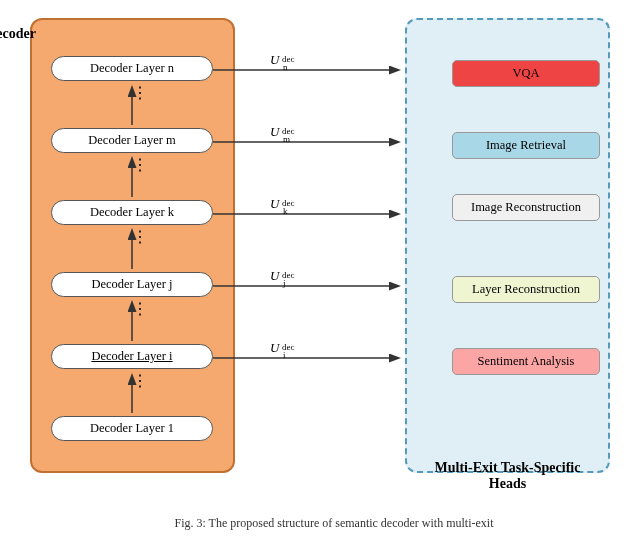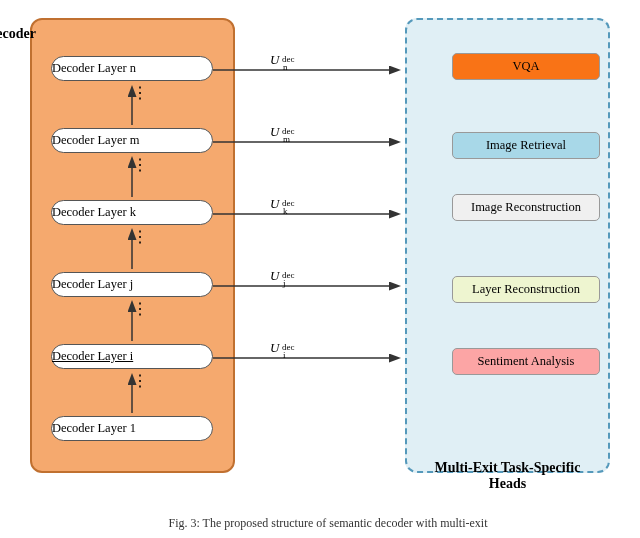--- a/index.html
+++ b/index.html
@@ -63,20 +63,21 @@
       height: 100%;
       pointer-events: none;
     }
 
     .layer-box {
       position: absolute;
       background: #fff;
       border: 1.5px solid #555;
       border-radius: 18px;
       font-size: 12.5px;
+      text-align: center;
       padding: 4px 0;
       width: 162px;
       left: 21px;
     }
 
     .task-item {
       position: absolute;
       border: 1.5px solid #999;
       border-radius: 5px;
       font-size: 12.5px;
@@ -91,21 +92,21 @@
       font-weight: bold;
       font-size: 14px;
       text-align: center;
       width: 185px;
       right: 10px;
     }
 
     .caption {
       position: absolute;
       bottom: 0;
-      left: 8px;
+      left: 14px;
       right: 0;
       text-align: center;
       font-size: 12px;
       color: #333;
       padding: 4px 20px;
     }
   </style>
 </head>
 <body>
 
@@ -134,21 +135,21 @@
     <div style="position:absolute;left:102px;top:281px;font-size:16px;">⋮</div>
 
     <div class="layer-box" style="top:326px;text-decoration:underline;">Decoder Layer i</div>
 
     <div style="position:absolute;left:102px;top:353px;font-size:16px;">⋮</div>
 
     <div class="layer-box" style="top:398px;">Decoder Layer 1</div>
 
     <div class="right-box"></div>
 
-    <div class="task-item" style="top:35px; background:#f97316;">VQA</div>
+    <div class="task-item" style="top:42px; background:#ef4444;">VQA</div>
 
     <div class="task-item" style="top:114px; background:#a8d8e8;">Image Retrieval</div>
 
     <div class="task-item" style="top:176px; background:#f0f0f0;">Image Reconstruction</div>
 
     <div class="task-item" style="top:258px; background:#eef5d0;">Layer Reconstruction</div>
 
     <div class="task-item" style="top:330px; background:#fca5a5;">Sentiment Analysis</div>
 
     <div class="multi-exit-label" style="bottom:16px;">

